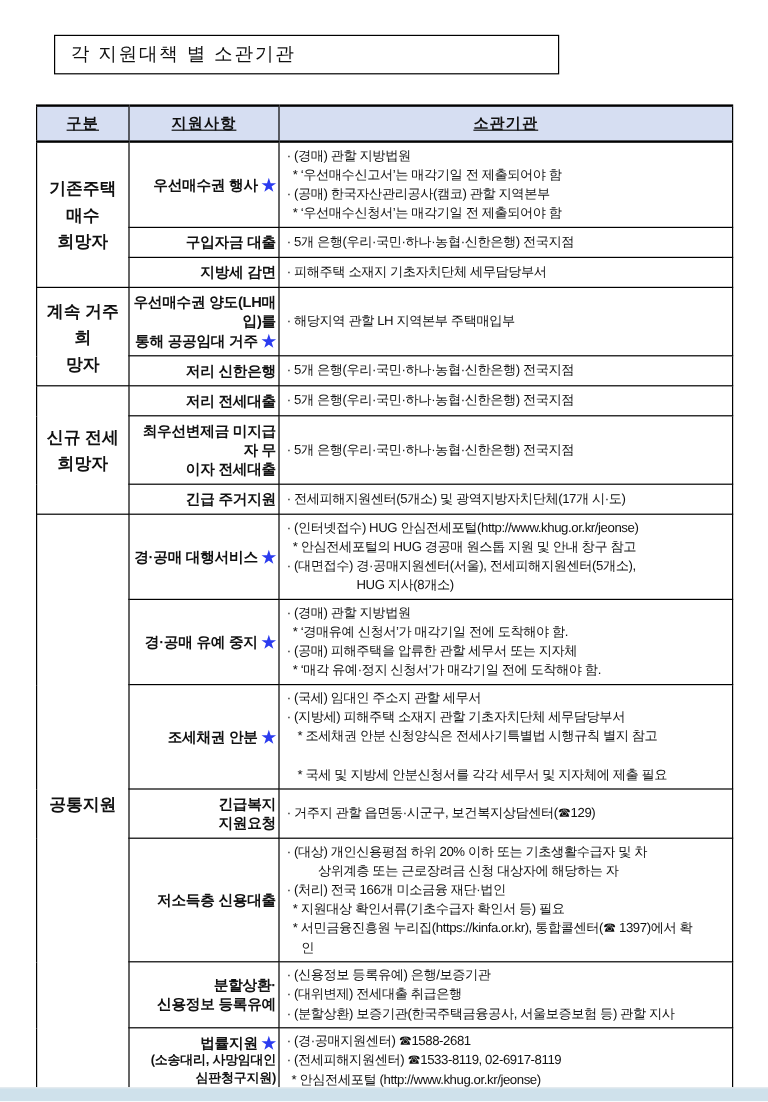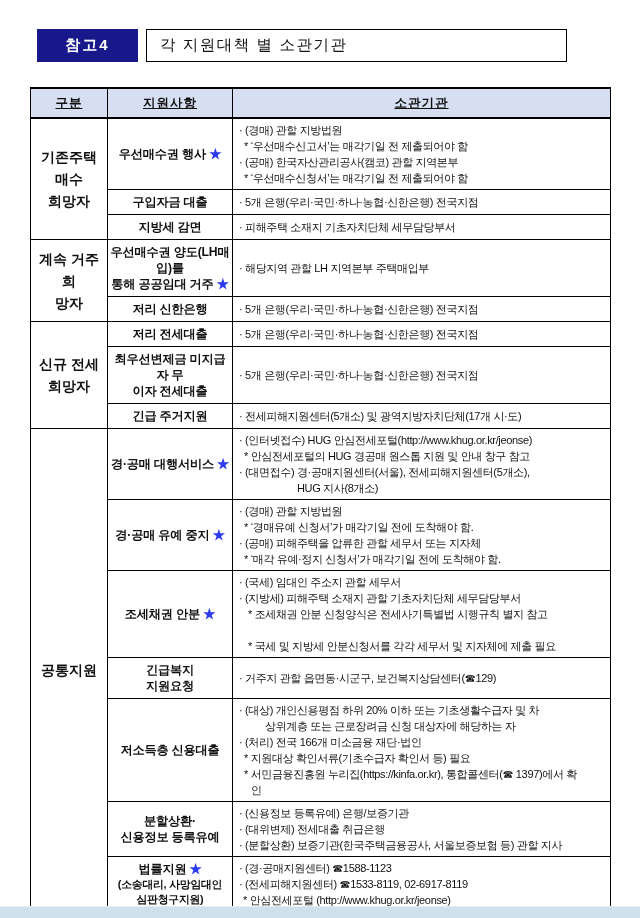--- a/index.html
+++ b/index.html
@@ -27,21 +27,21 @@
     font-size:12.5px; font-weight:bold; height:28px; padding:0; letter-spacing:1px;text-decoration:underline;
   }
   .support-table td { border:1px solid #000; }
   .support-table tbody tr:last-child td { border-bottom:2.6px solid #000; }
 
   td.cat {
     font-weight:bold; font-size:14px; text-align:center; vertical-align:middle;
     line-height:22px; padding:2px 1px;
   }
   td.sup {
-    font-weight:bold; font-size:12.2px; text-align:center; vertical-align:middle;
+    font-weight:bold; font-size:12.2px; text-align:right; vertical-align:middle;
     line-height:16px; padding:4px 2px; letter-spacing:-0.2px;margin-top:27px;
   }
   td.sup .sub { font-size:10.8px; line-height:15px; }
   .star { color:var(--star_blue,#2b3bef); font-weight:bold; }
 
   td.ag {
     font-size:11px; line-height:16px; vertical-align:middle;
     padding:3px 4px 3px 6px; letter-spacing:-0.35px;
   }
   .ag-line { white-space:nowrap; overflow:hidden; }
@@ -53,21 +53,20 @@
     position:absolute; left:0; right:0; bottom:0; height:11px;
     background:var(--band,#cfe1eb); border-top:1px solid #e6ecef;
   }
 </style>
 </head>
 <body style="--navy: #18188a; --header_bg: #d6def2; --star_blue: #2b3bef; --band: #cfe1eb;">
 
 <div class="page">
 
   <div class="title-row">
-    <div class="badge">참고4</div>
     <div class="title-box">각 지원대책 별 소관기관</div>
   </div>
 
   <table class="support-table">
     <colgroup>
       <col style="width:77px">
         <col style="width:125px">
         <col style="width:378px">
     </colgroup>
     <thead>
@@ -229,21 +228,21 @@
             <div class="ag-line">· (분할상환) 보증기관(한국주택금융공사, 서울보증보험 등) 관할 지사</div>
           </td>
         </tr>
         <tr>
           <td class="sup">
             <div>법률지원<span class="star"> ★</span></div>
             <div class="sub">(소송대리, 사망임대인</div>
             <div class="sub">심판청구지원)</div>
           </td>
           <td class="ag">
-            <div class="ag-line">· (경·공매지원센터) ☎1588-1123</div>
+            <div class="ag-line">· (경·공매지원센터) ☎1588-2681</div>
             <div class="ag-line">· (전세피해지원센터) ☎1533-8119, 02-6917-8119</div>
             <div class="ag-line" style="padding-left: 4px;">* 안심전세포털 (http://www.khug.or.kr/jeonse)</div>
           </td>
         </tr>
       </tbody>
   </table>
 
   <div class="footnote"><span>★은 전세피해지원센터(참고3)에서 ‘</span><b>원스톱</b><span>’으로 신청 가능</span></div>
 
   <div class="bottom-band"></div>

